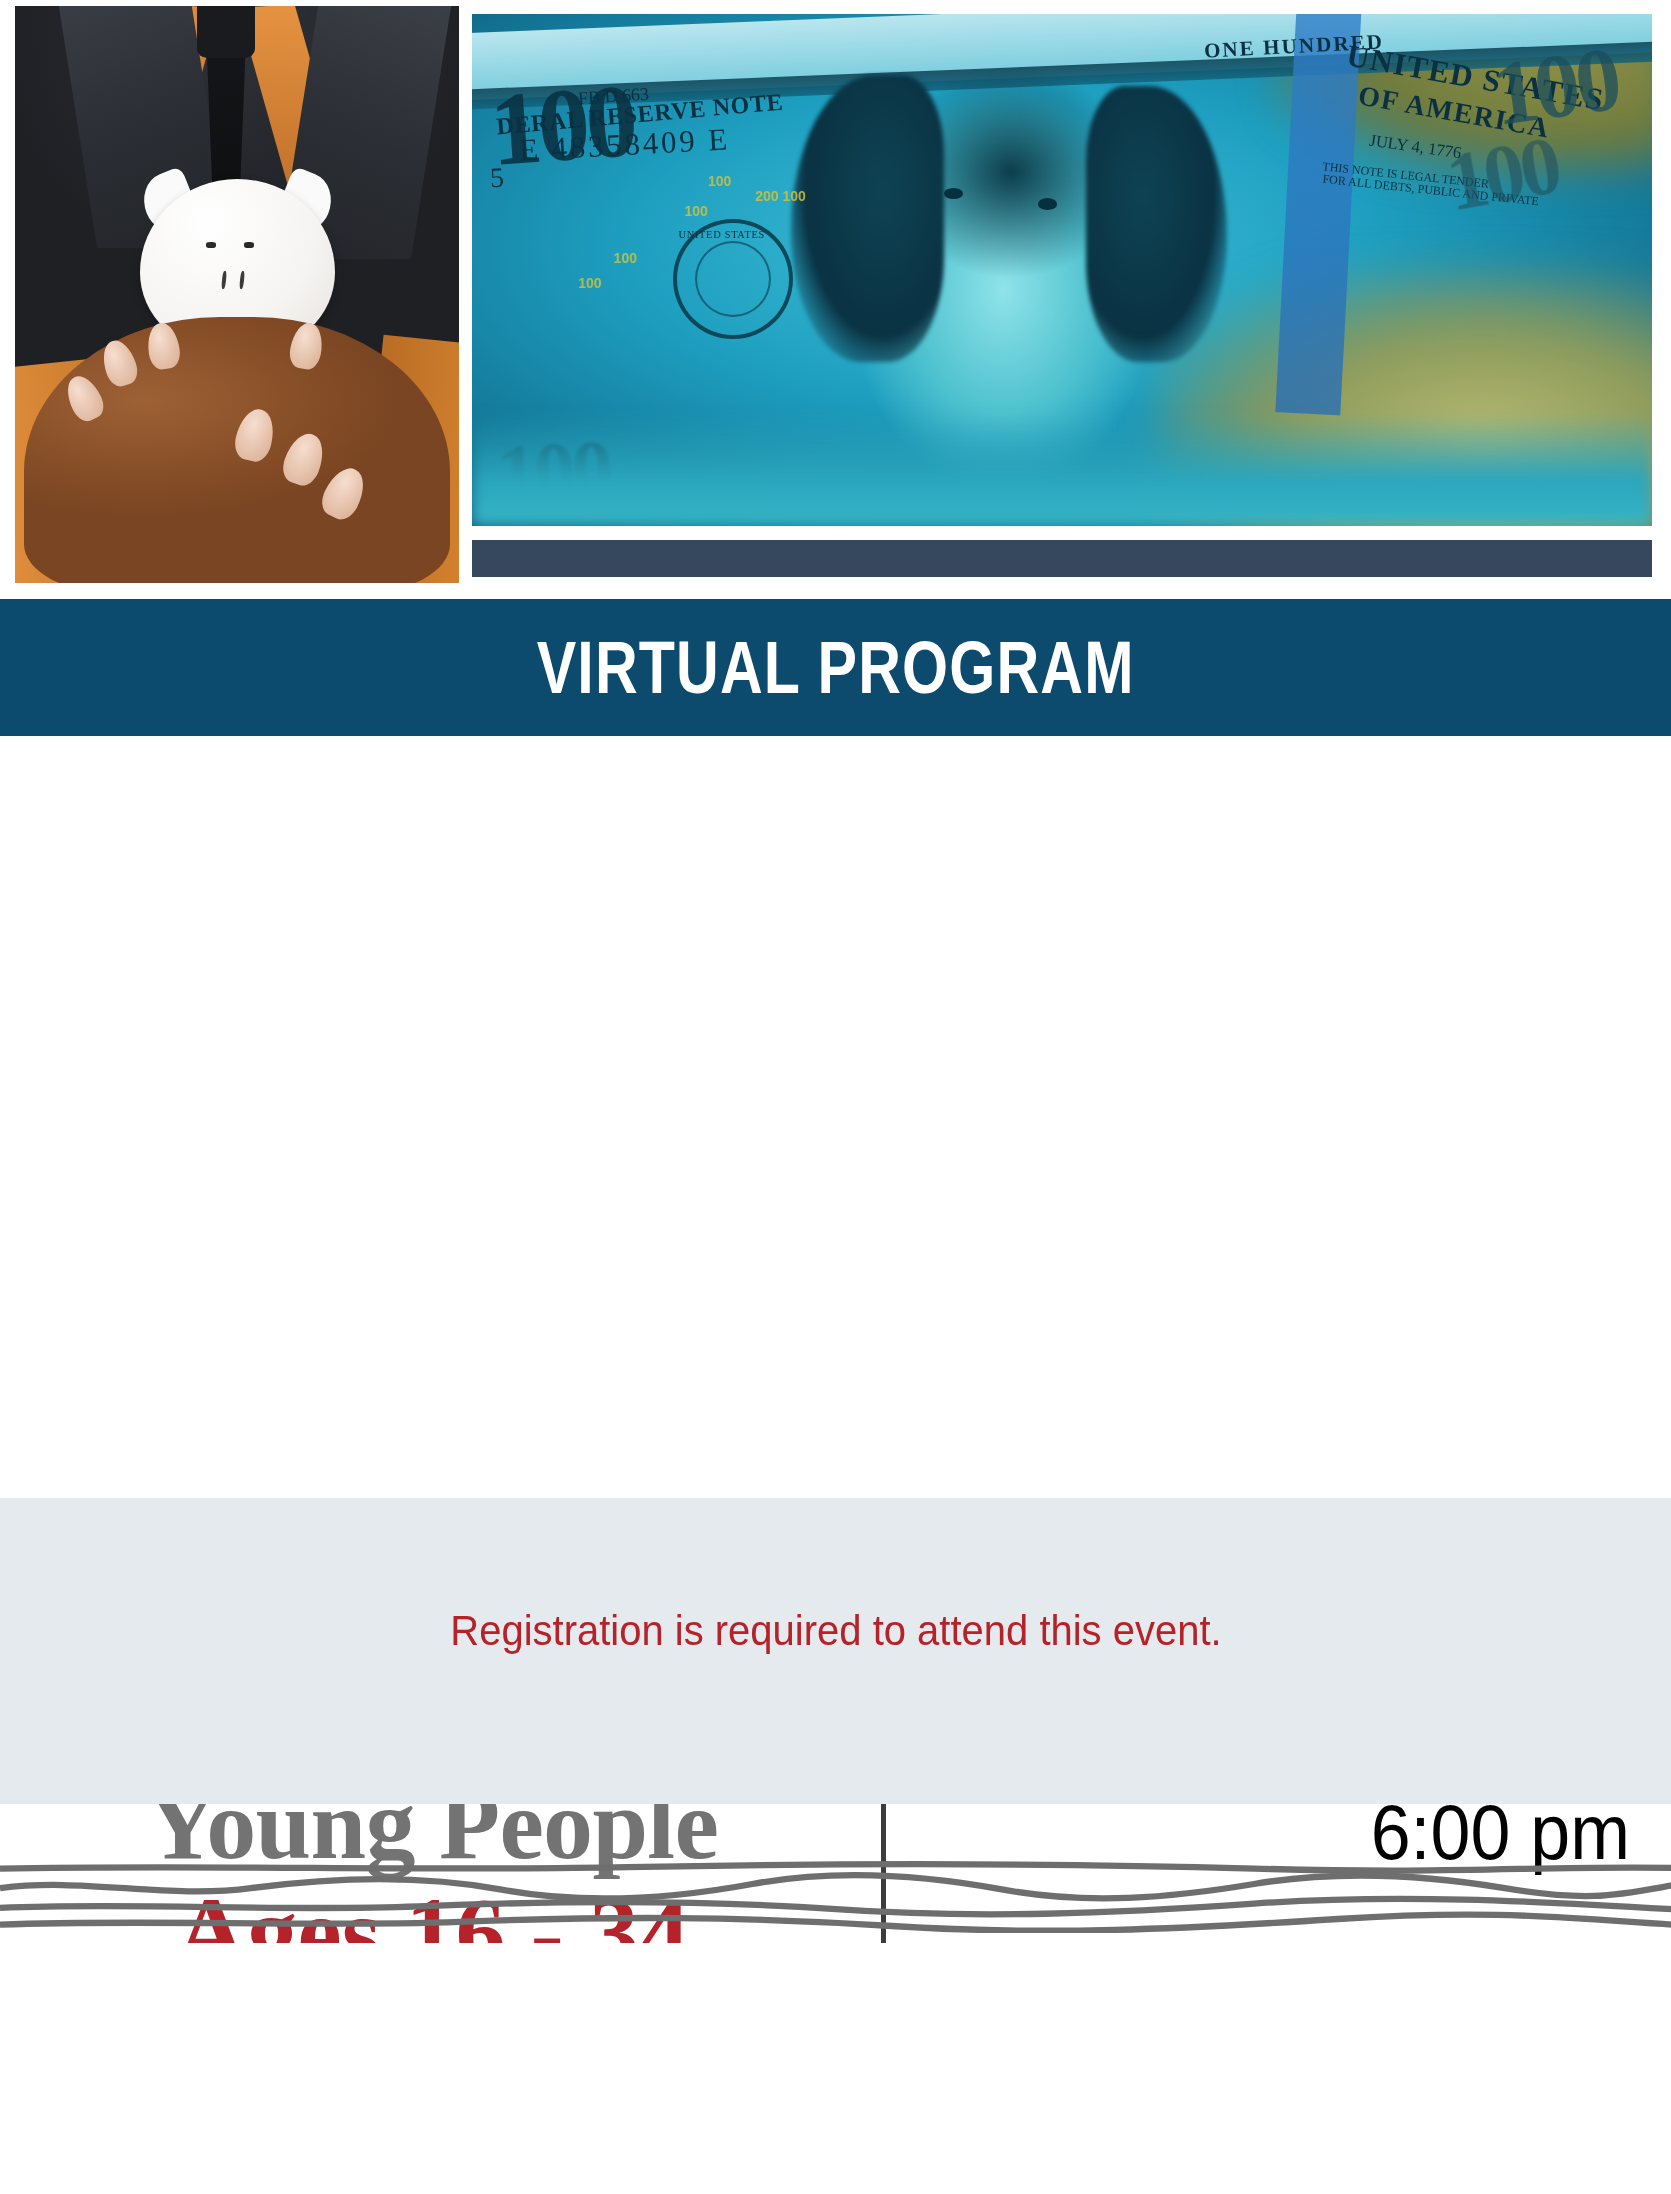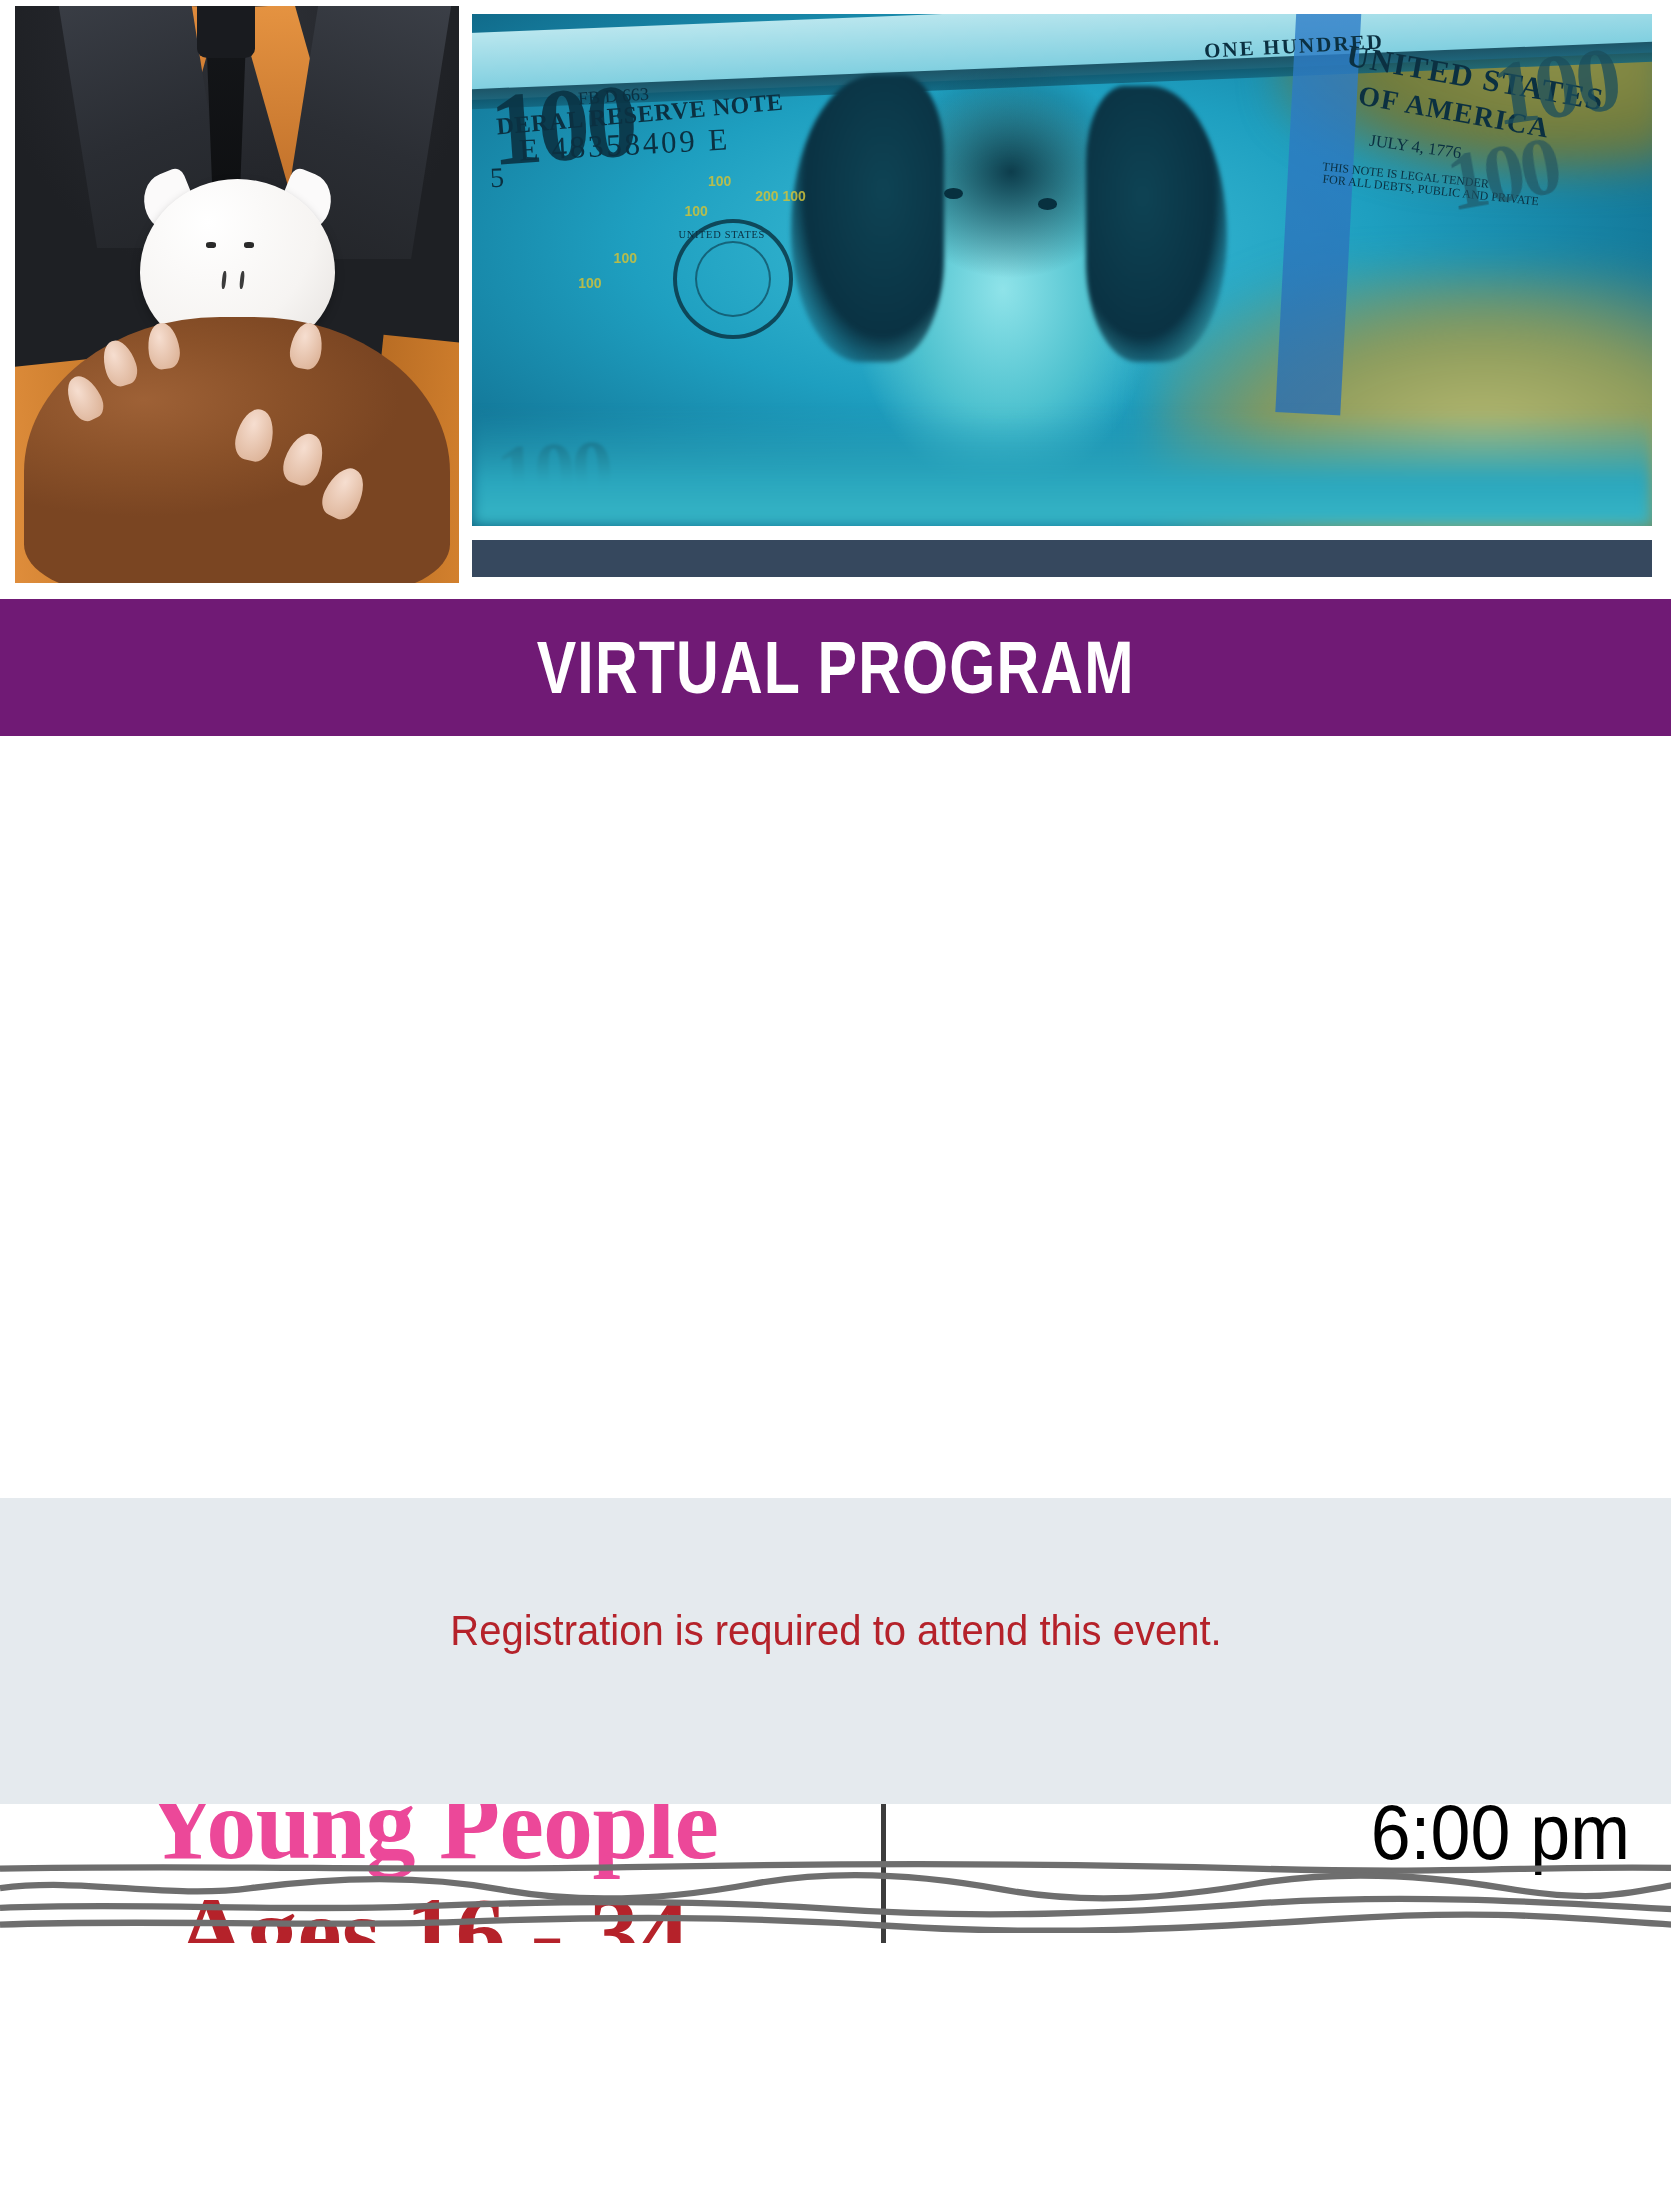--- a/index.html
+++ b/index.html
@@ -113,32 +113,32 @@
     background:linear-gradient(#2f7fc9,#2a6fb4);opacity:.8;transform:rotate(3deg);
     filter:blur(0.7px);}
   .mn-yellow100{position:absolute;color:#cfc23a;font-size:14px;font-weight:700;
     font-family:"Liberation Sans",sans-serif;opacity:.85;}
   .mn-blur-bottom{position:absolute;left:0;bottom:0;width:100%;height:22%;
     background:linear-gradient(rgba(30,150,175,0),#2aa6bd 60%,#37b6c6);filter:blur(7px);}
 
   #navybar{position:absolute;left:472px;top:540px;width:1180px;height:37px;background:#36485e;}
 
   
-  #banner{position:absolute;left:0;top:599px;width:1672px;height:137px;background:#701a75;
+  #banner{position:absolute;left:0;top:599px;width:1672px;height:137px;background:#0c4a6e;
     display:flex;align-items:center;justify-content:center;}
   #banner-text{color:#fff;font-size:74px;font-weight:700;letter-spacing:1.4px;
     transform:scaleX(.80);transform-origin:center;white-space:nowrap;}
 
   
   #middle{position:absolute;left:0;top:736px;width:1672px;height:761px;background:#fff;}
   #divider{position:absolute;left:881px;top:814px;width:4.9px;height:602px;background:#3c3c3c;}
 
   #title-block{position:absolute;left:0px;top:829px;width:864px;
     text-align:center;font-family:"Liberation Serif",serif;}
-  .title-line{color:#ec4899;font-weight:700;font-size:100px;line-height:1.04;
+  .title-line{color:#737373;font-weight:700;font-size:100px;line-height:1.04;
     letter-spacing:-0.7px;white-space:nowrap;}
   #ages-line{color:#b5222a;font-weight:700;font-size:100px;line-height:1.12;
     letter-spacing:0px;white-space:nowrap;font-family:"Liberation Serif",serif;}
 
   #date-block{position:absolute;left:926px;top:961px;width:704px;text-align:right;
     color:#000;}
   .date-line{font-size:78px;font-weight:400;line-height:1.16;white-space:nowrap;
     transform:scaleX(.92);transform-origin:right center;}
 
   

